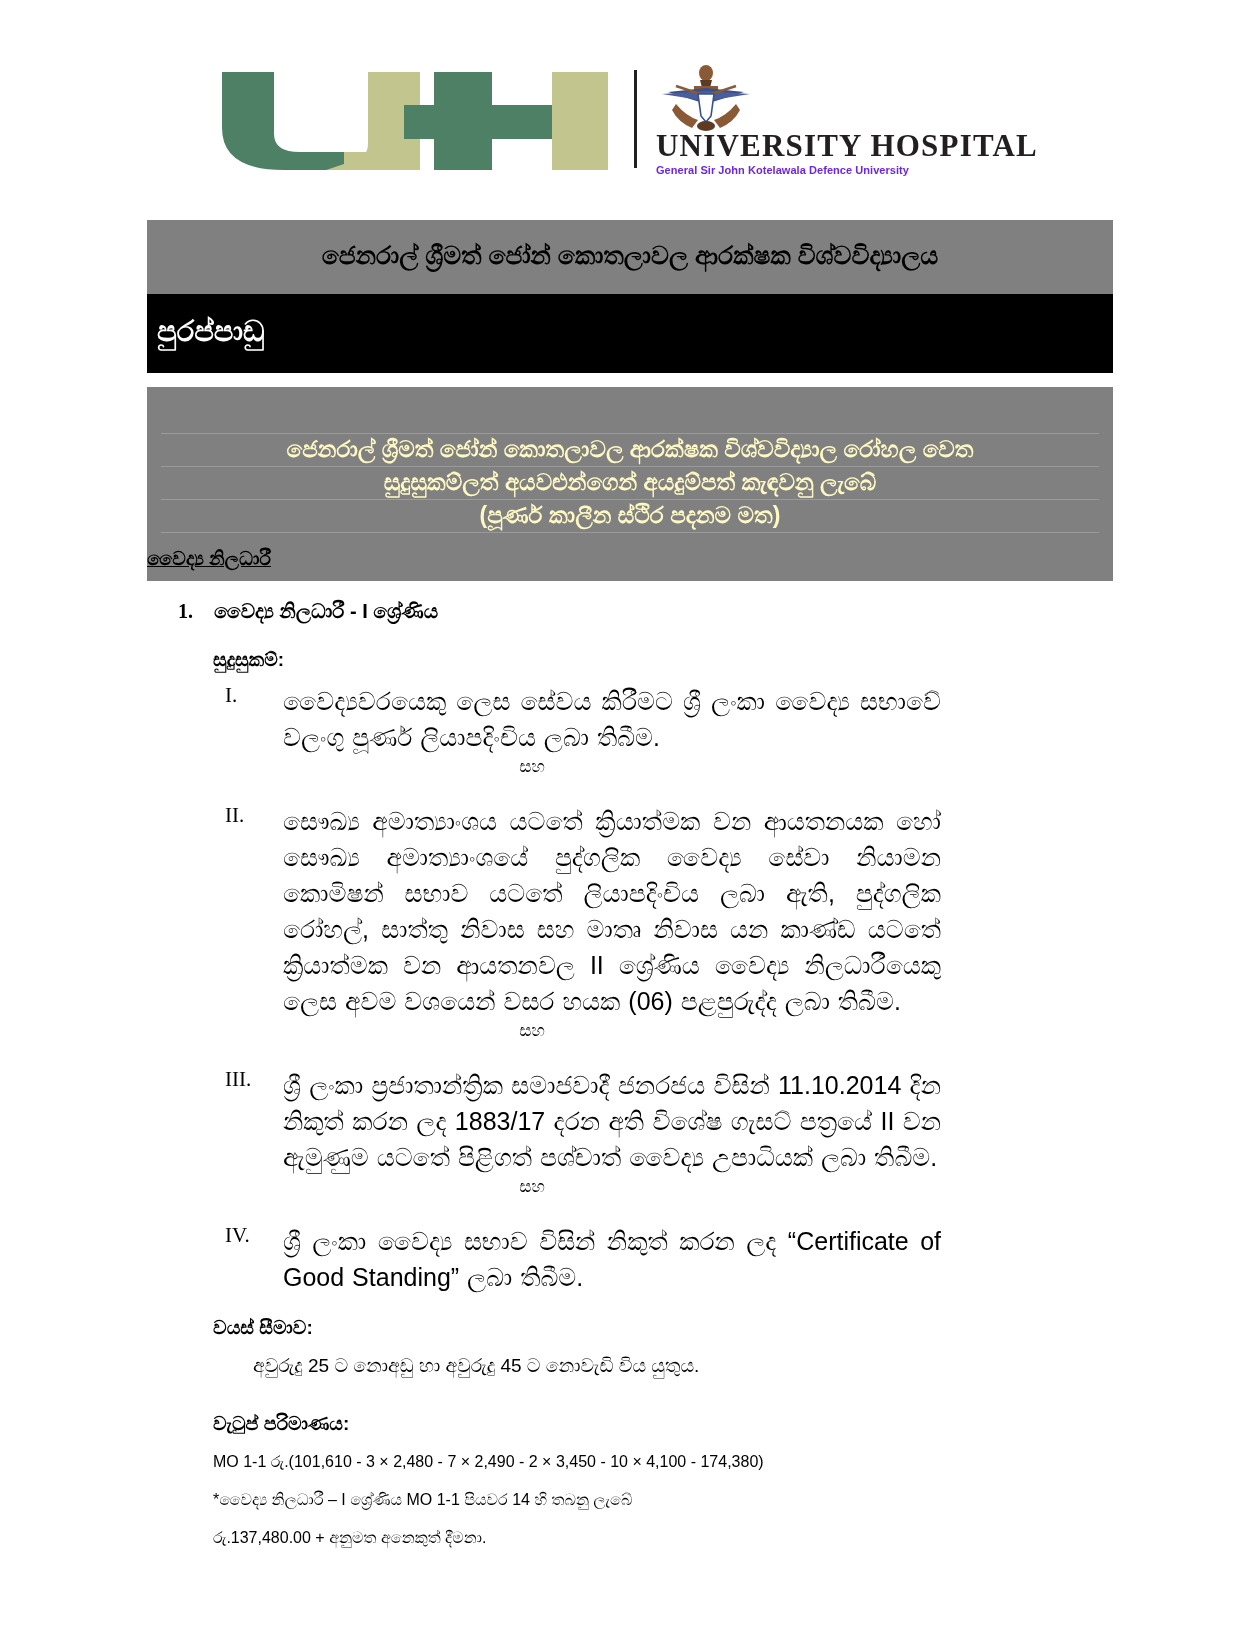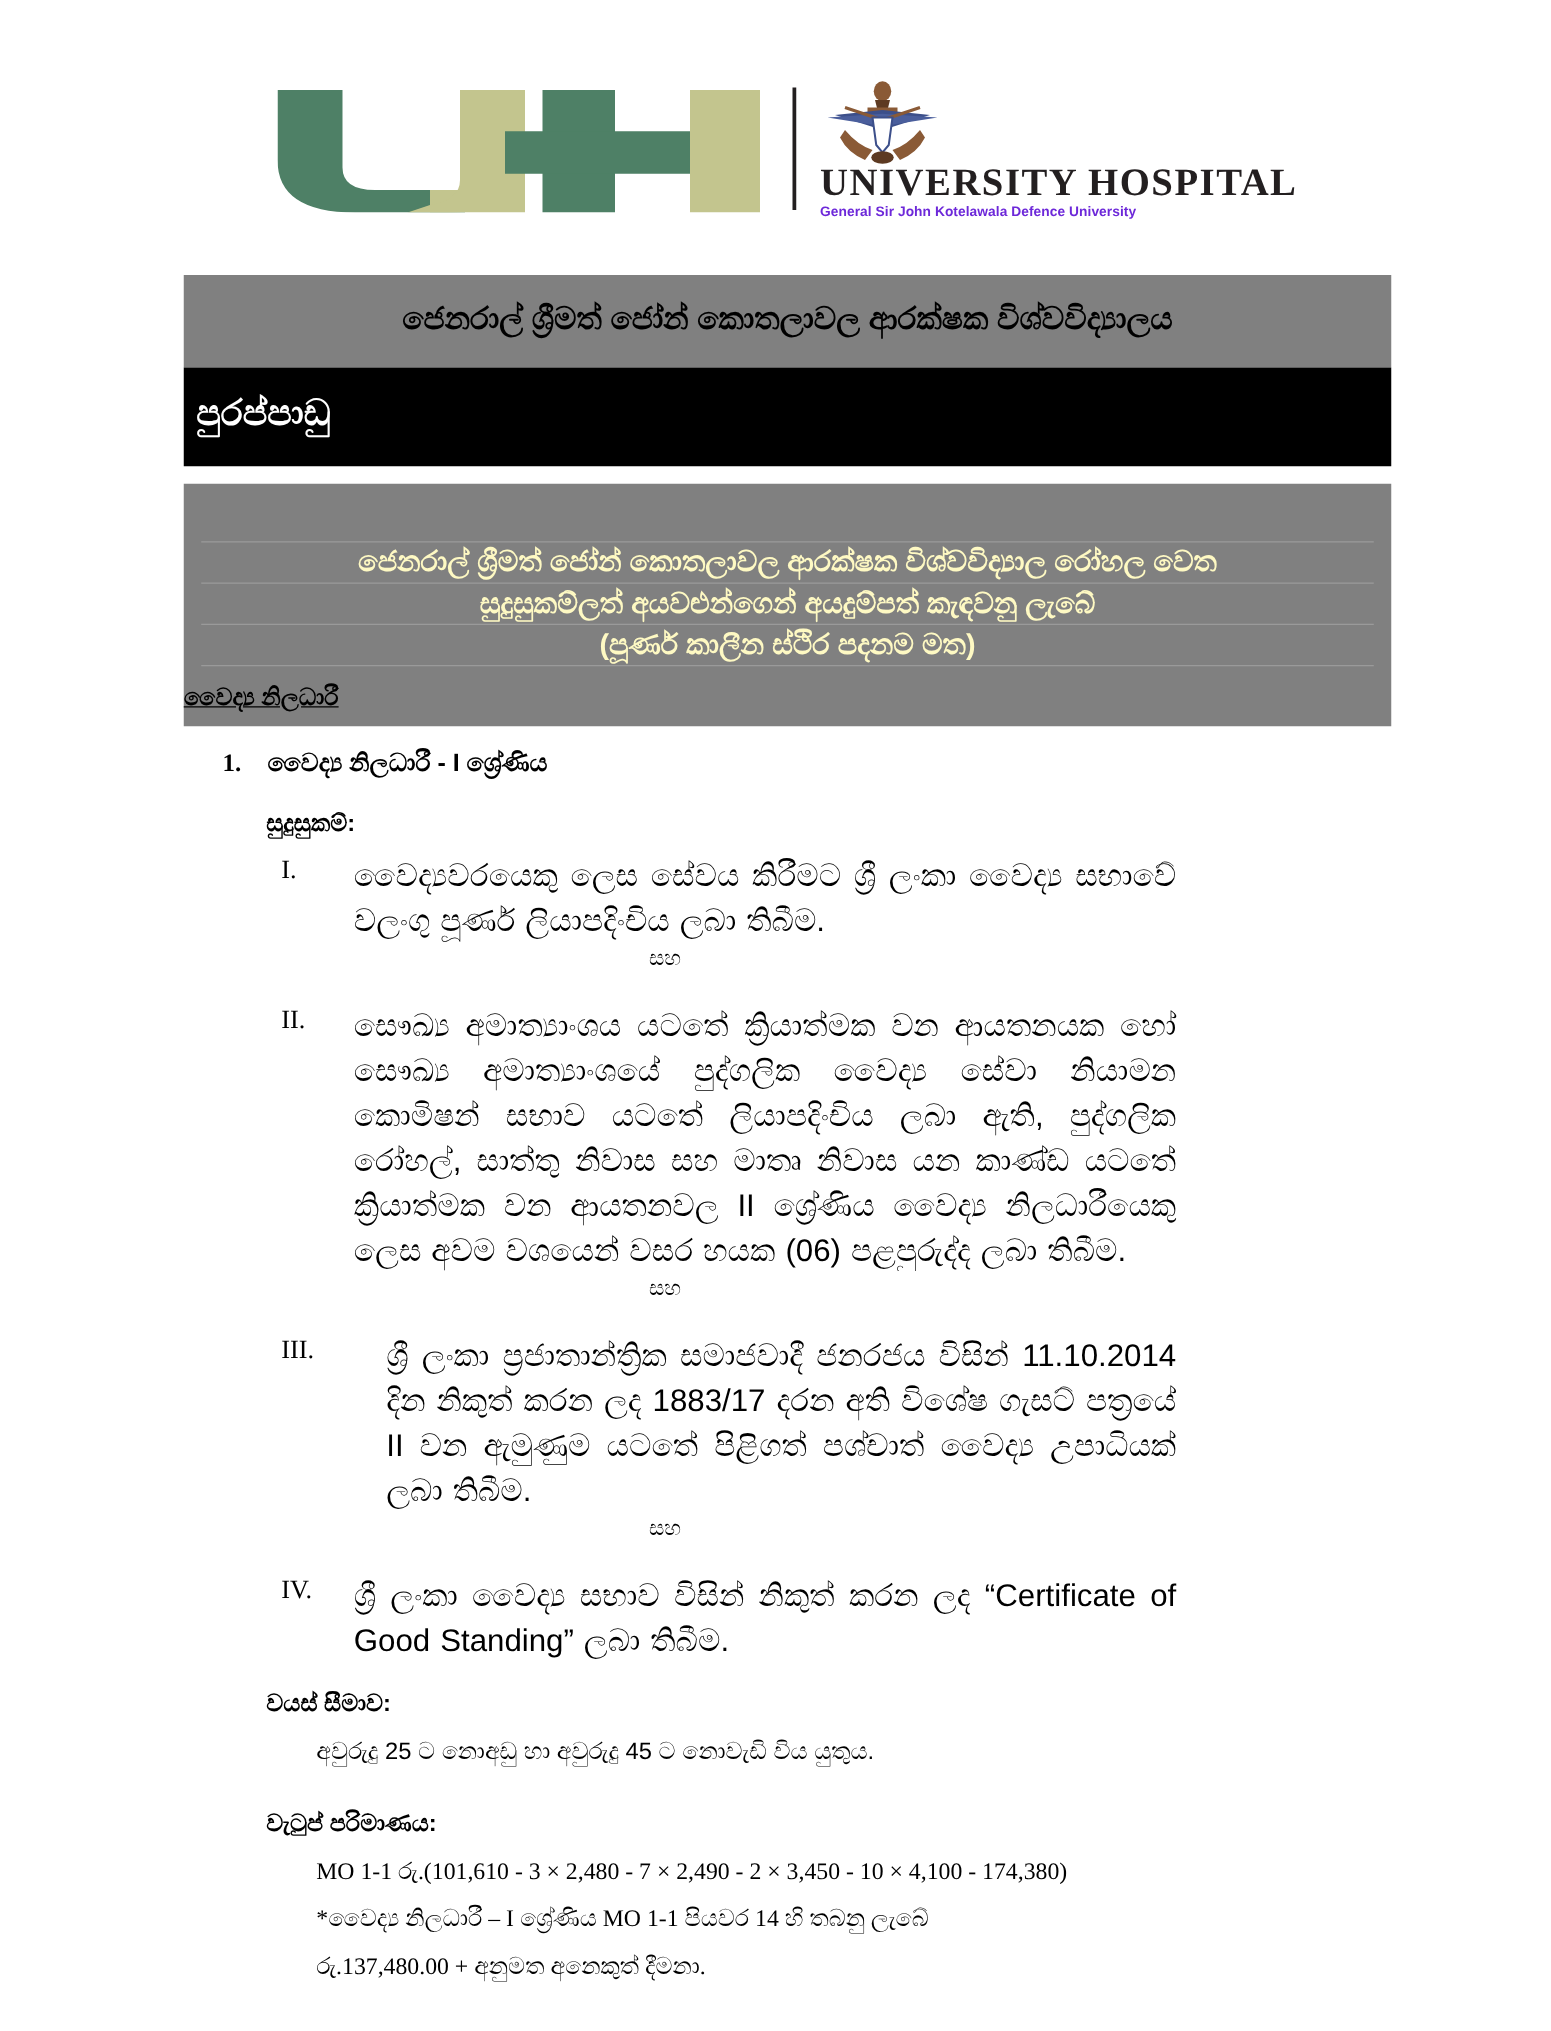--- a/index.html
+++ b/index.html
@@ -224,24 +224,23 @@
     font-size: 19px;
   }
   .plain-block .indent-text {
     margin-left: 40px;
     margin-top: 10px;
     font-family: "Liberation Sans", sans-serif;
     font-size: 19px;
     line-height: 34px;
   }
   .salary-lines {
-    margin-left: 40px;
     margin-top: 8px;
-    font-family: Liberation Serif, serif;
-    font-size: 19px;
+    font-family: Liberation Sans, sans-serif;
+    font-size: 16px;
     line-height: 38px;
     text-align: justify;
     text-align-last: left;
   }
   .salary-lines .sl {
     display: block;
   }
   .serif-inline {
     font-family: "Liberation Serif", serif;
   }
@@ -321,21 +320,21 @@
       <div class="rtext">වෛද්‍යවරයෙකු ලෙස සේවය කිරීමට ශ්‍රී ලංකා වෛද්‍ය සභාවේ වලංගු පූර්ණ ලියාපදිංචිය ලබා තිබීම.</div>
     </div>
     <div class="conj">සහ</div>
 
     <div class="roman-row" style="margin-top:26px;">
       <div class="rnum serif-inline">II.</div>
       <div class="rtext">සෞඛ්‍ය අමාත්‍යාංශය යටතේ ක්‍රියාත්මක වන ආයතනයක හෝ සෞඛ්‍ය අමාත්‍යාංශයේ පුද්ගලික වෛද්‍ය සේවා නියාමන කොමිෂන් සභාව යටතේ ලියාපදිංචිය ලබා ඇති, පුද්ගලික රෝහල්, සාත්තු නිවාස සහ මාතෘ නිවාස යන කාණ්ඩ යටතේ ක්‍රියාත්මක වන ආයතනවල II ශ්‍රේණිය වෛද්‍ය නිලධාරීයෙකු ලෙස අවම වශයෙන් වසර හයක (06) පළපුරුද්ද ලබා තිබීම.</div>
     </div>
     <div class="conj">සහ</div>
 
-    <div class="roman-row" style="margin-top:26px;gap:26px;">
+    <div class="roman-row" style="margin-top:26px;">
       <div class="rnum serif-inline">III.</div>
       <div class="rtext">ශ්‍රී ලංකා ප්‍රජාතාන්ත්‍රික සමාජවාදී ජනරජය විසින් 11.10.2014 දින නිකුත් කරන ලද 1883/17 දරන අති විශේෂ ගැසට් පත්‍රයේ II වන ඇමුණුම යටතේ පිළිගත් පශ්චාත් වෛද්‍ය උපාධියක් ලබා තිබීම.</div>
     </div>
     <div class="conj">සහ</div>
 
     <div class="roman-row" style="margin-top:26px;">
       <div class="rnum serif-inline">IV.</div>
       <div class="rtext">ශ්‍රී ලංකා වෛද්‍ය සභාව විසින් නිකුත් කරන ලද “Certificate of Good Standing” ලබා තිබීම.</div>
     </div>
 

